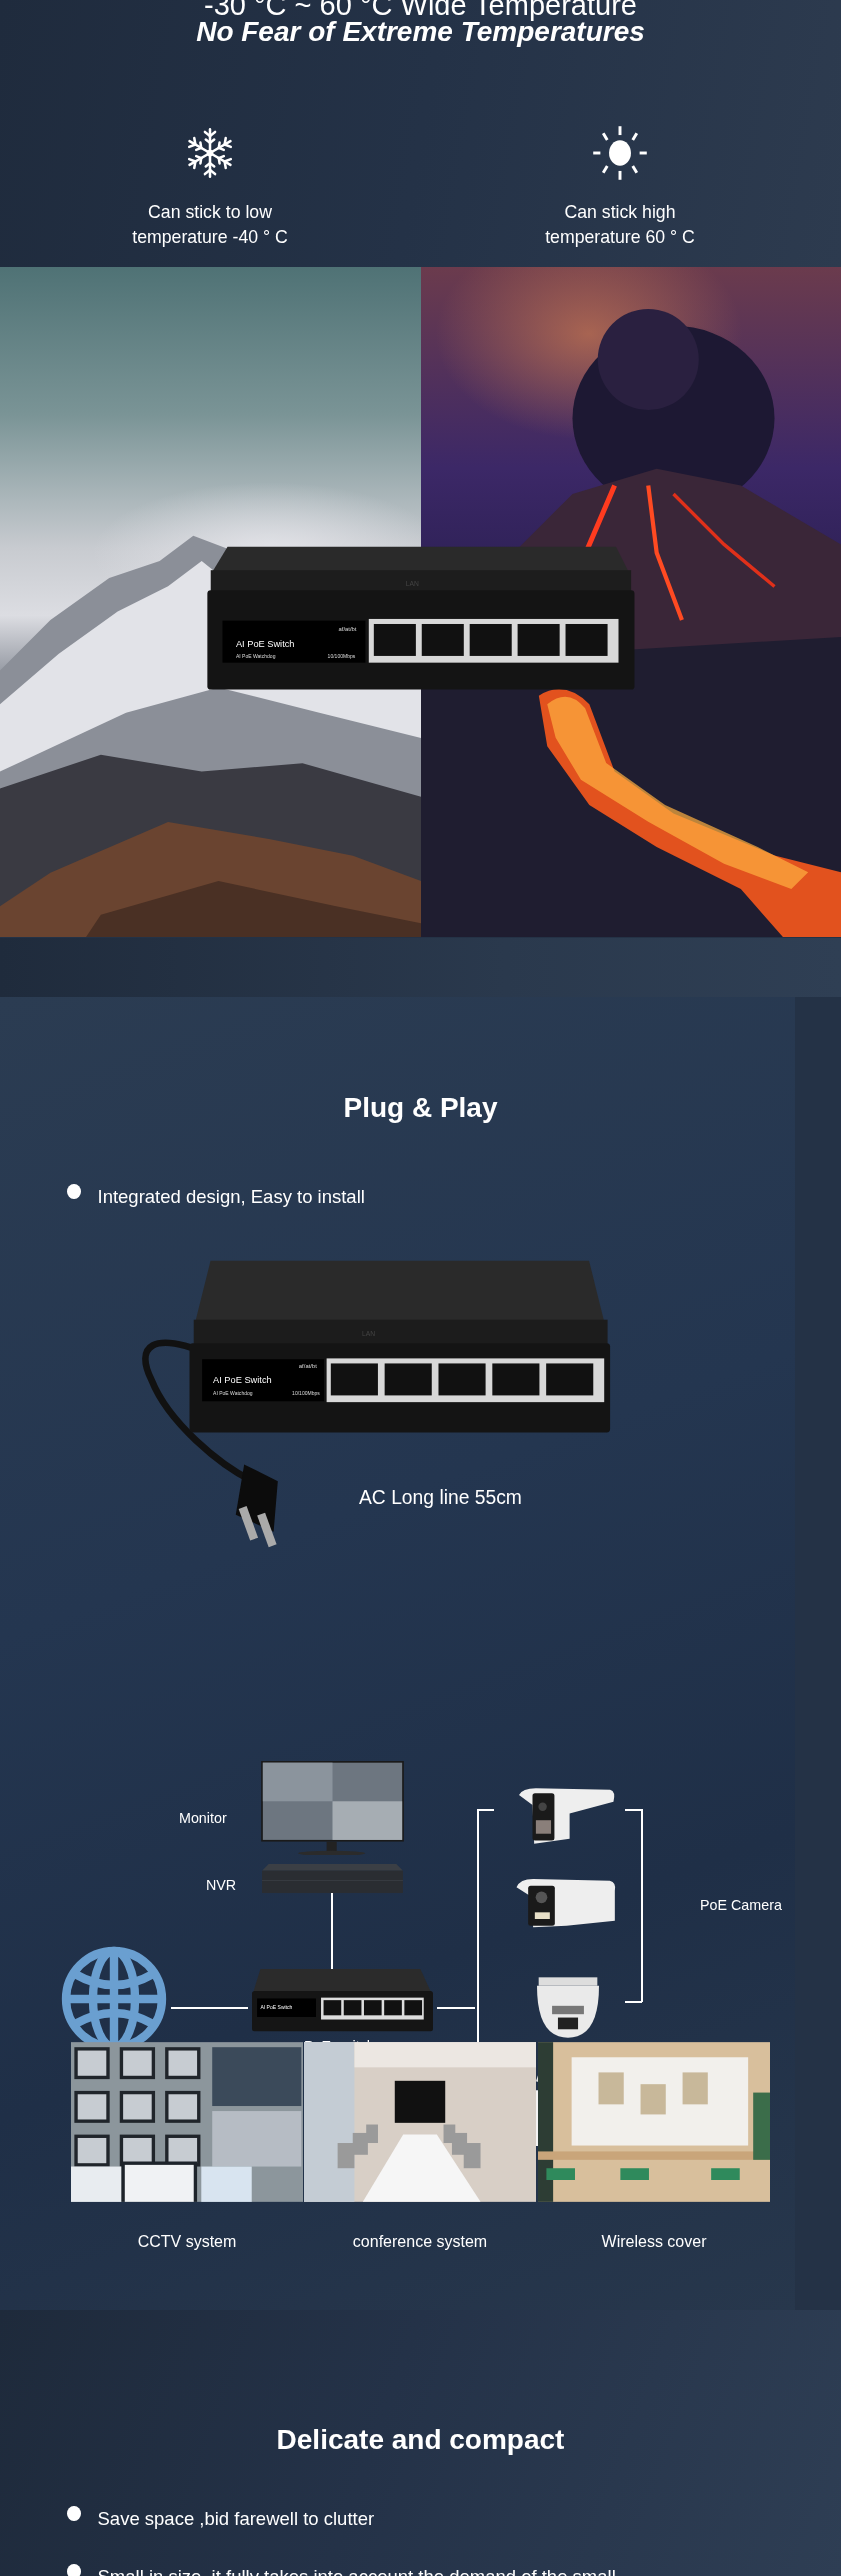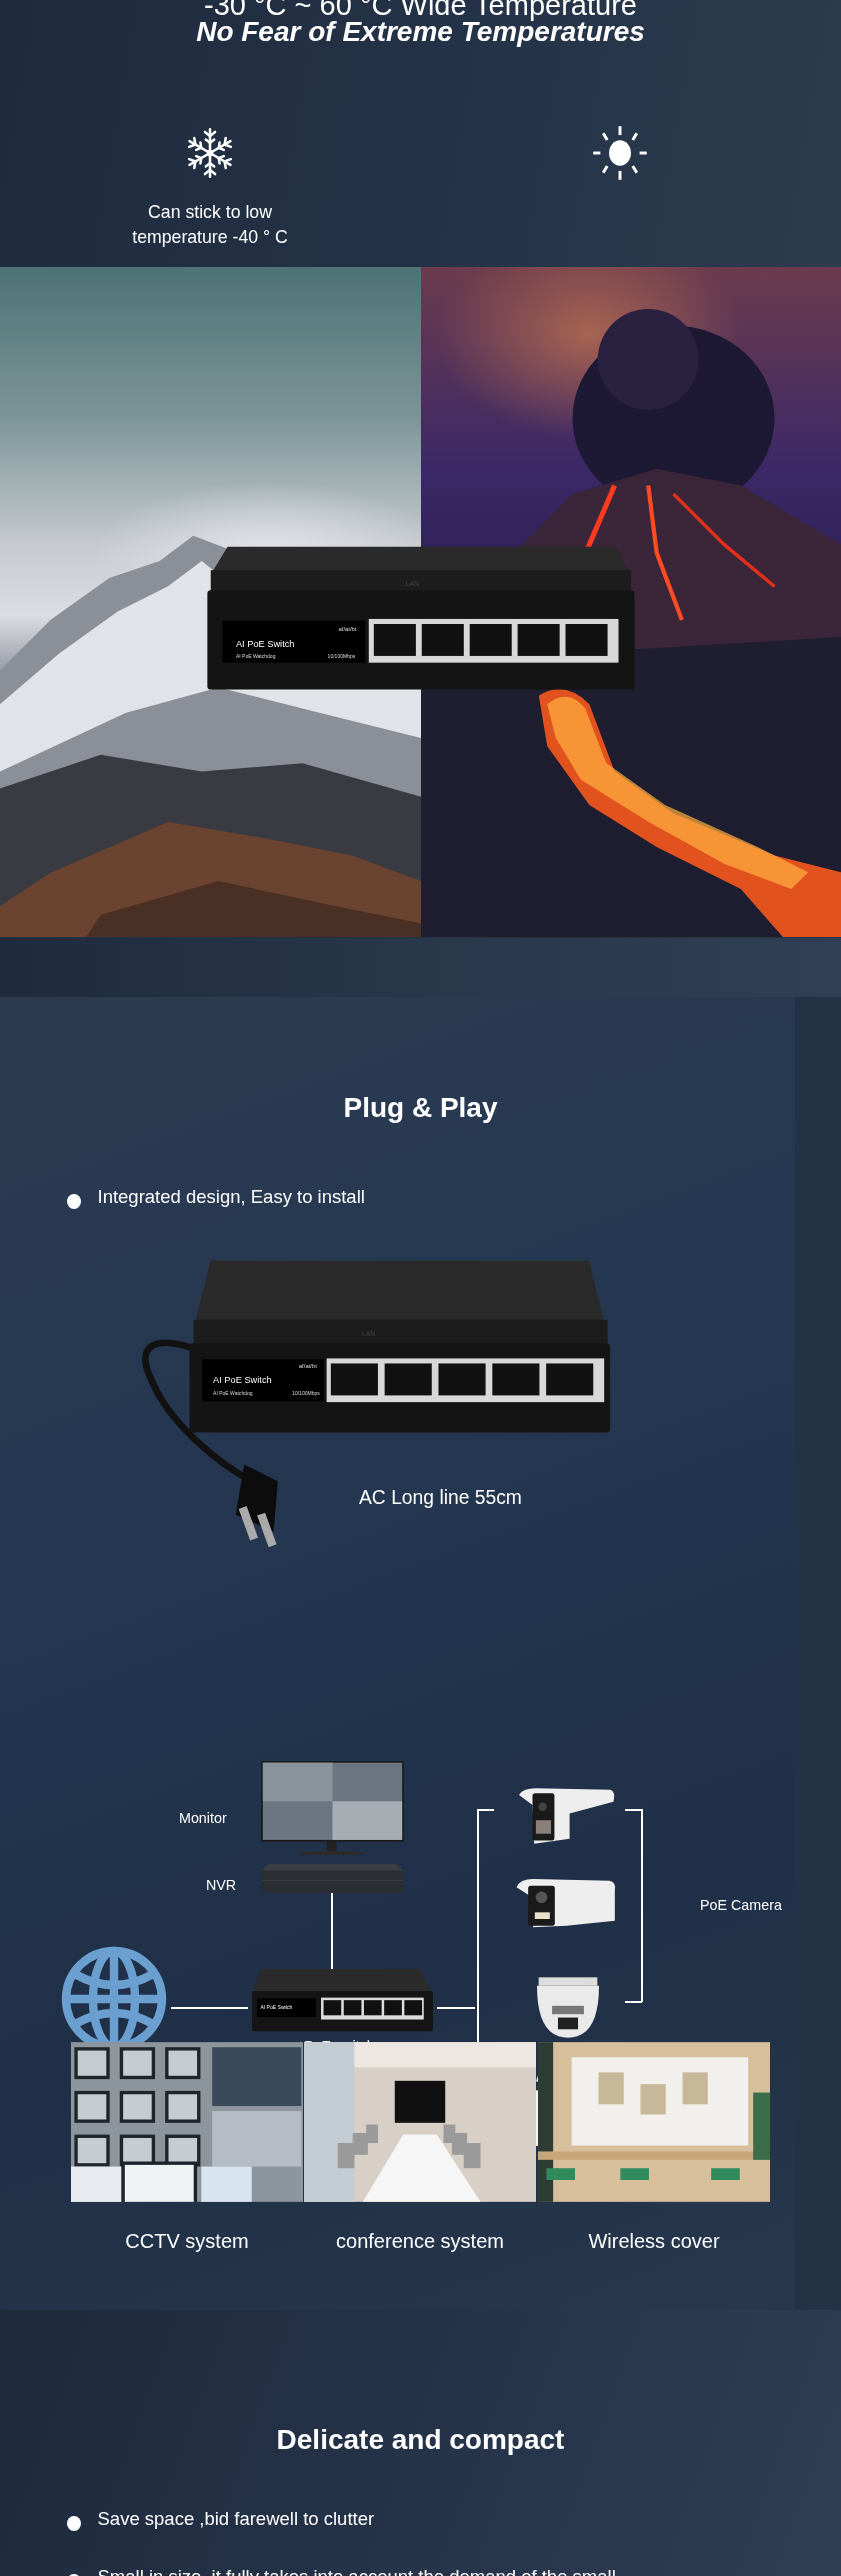--- a/index.html
+++ b/index.html
@@ -33,34 +33,34 @@
 
   .photo-switch { position: absolute; left: 204px; top: 271px; width: 433px; height: 156px; }
 
   .band { position: absolute; left: 0; top: 938px; width: 841px; height: 59px;
     background: linear-gradient(90deg, #1f2b3c 0%, #2a394d 60%, #2f3f54 100%); }
 
   
   .sec-plug { position: absolute; left: 0; top: 997px; width: 795px; height: 1314px;
     background: linear-gradient(160deg, #2b3c52 0%, #243650 40%, #1f2f47 70%, #27374c 100%); }
   .sec-title { position: absolute; left: 0; width: 841px; text-align: center; font-size: 28px; line-height: 34px; color: #fff; }
-  .bullet { position: absolute; left: 67px; display: flex; align-items: flex-end; font-size: 18.5px; line-height: 25px; color: #fff; white-space: nowrap; }
+  .bullet { position: absolute; left: 67px; display: flex; align-items: flex-start; font-size: 18.5px; line-height: 25px; color: #fff; white-space: nowrap; }
   .bullet .dot { width: 13.5px; height: 15px; border-radius: 50%; background: #fff; margin-right: 17px; flex: none; }
 
   .plug-device { position: absolute; left: 118px; top: 257px; width: 572px; height: 303px; }
   .ac-label { position: absolute; left: 359px; top: 488px; font-size: 19.3px; line-height: 25px; color: #fff; }
 
   
   .diag { position: absolute; left: 0; top: 589px; width: 841px; height: 589px; }
   .lbl { position: absolute; font-size: 14.3px; line-height: 18.5px; color: #fff; white-space: nowrap; }
   .line { position: absolute; background: #fff; }
 
   
   .scen { position: absolute; top: 1045px; width: 232px; height: 160px; overflow: hidden; }
-  .scen-label { position: absolute; top: 1232px; width: 232px; text-align: center; font-size: 20px; line-height: 25px; color: #fff; }
+  .scen-label { position: absolute; top: 1232px; width: 232px; text-align: center; font-size: 16px; line-height: 25px; color: #fff; }
 
   
   .sec-compact { position: absolute; left: 0; top: 2310px; width: 841px; height: 266px;
     background: linear-gradient(110deg, #1e2a3b 0%, #243248 45%, #2e3e54 100%); }
 </style>
 </head>
 <body>
 
 <section class="sec-temp">
   <div class="temp-title-cut">-30 °C ~ 60 °C Wide Temperature</div>
@@ -97,20 +97,24 @@
         <line x1="32" y1="2" x2="32" y2="9"></line>
           <line x1="32" y1="55" x2="32" y2="62"></line>
         <line x1="2" y1="32" x2="7" y2="32"></line>
           <line x1="57" y1="32" x2="62" y2="32"></line>
         <line x1="13" y1="10" x2="16" y2="15"></line>
           <line x1="51" y1="10" x2="48" y2="15"></line>
         <line x1="13" y1="54" x2="16" y2="49"></line>
           <line x1="51" y1="54" x2="48" y2="49"></line>
       </g>
     </svg>
+    <div class="temp-text">
+      <div>Can stick high</div>
+      <div>temperature 60 ° C</div>
+    </div>
   </div>
 </section>
 
 <section class="sec-photo">
   <div class="photo-cold">
     <svg class="cold-mtn" viewBox="0 0 501 500" preserveAspectRatio="none">
       <polygon points="0,180 60,120 130,70 190,50 230,20 270,35 320,60 380,80 440,110 501,140 501,500 0,500" fill="#8b8f98"></polygon>
       <polygon points="0,220 70,160 140,110 200,80 240,50 290,90 350,120 420,160 501,180 501,260 380,230 260,200 150,230 0,300" fill="#e2e3e8"></polygon>
       <polygon points="0,320 120,280 240,300 360,290 501,330 501,500 0,500" fill="#3a3a42"></polygon>
       <polygon points="60,420 200,360 320,380 420,400 501,430 501,500 0,500 0,460" fill="#6a4430"></polygon>

